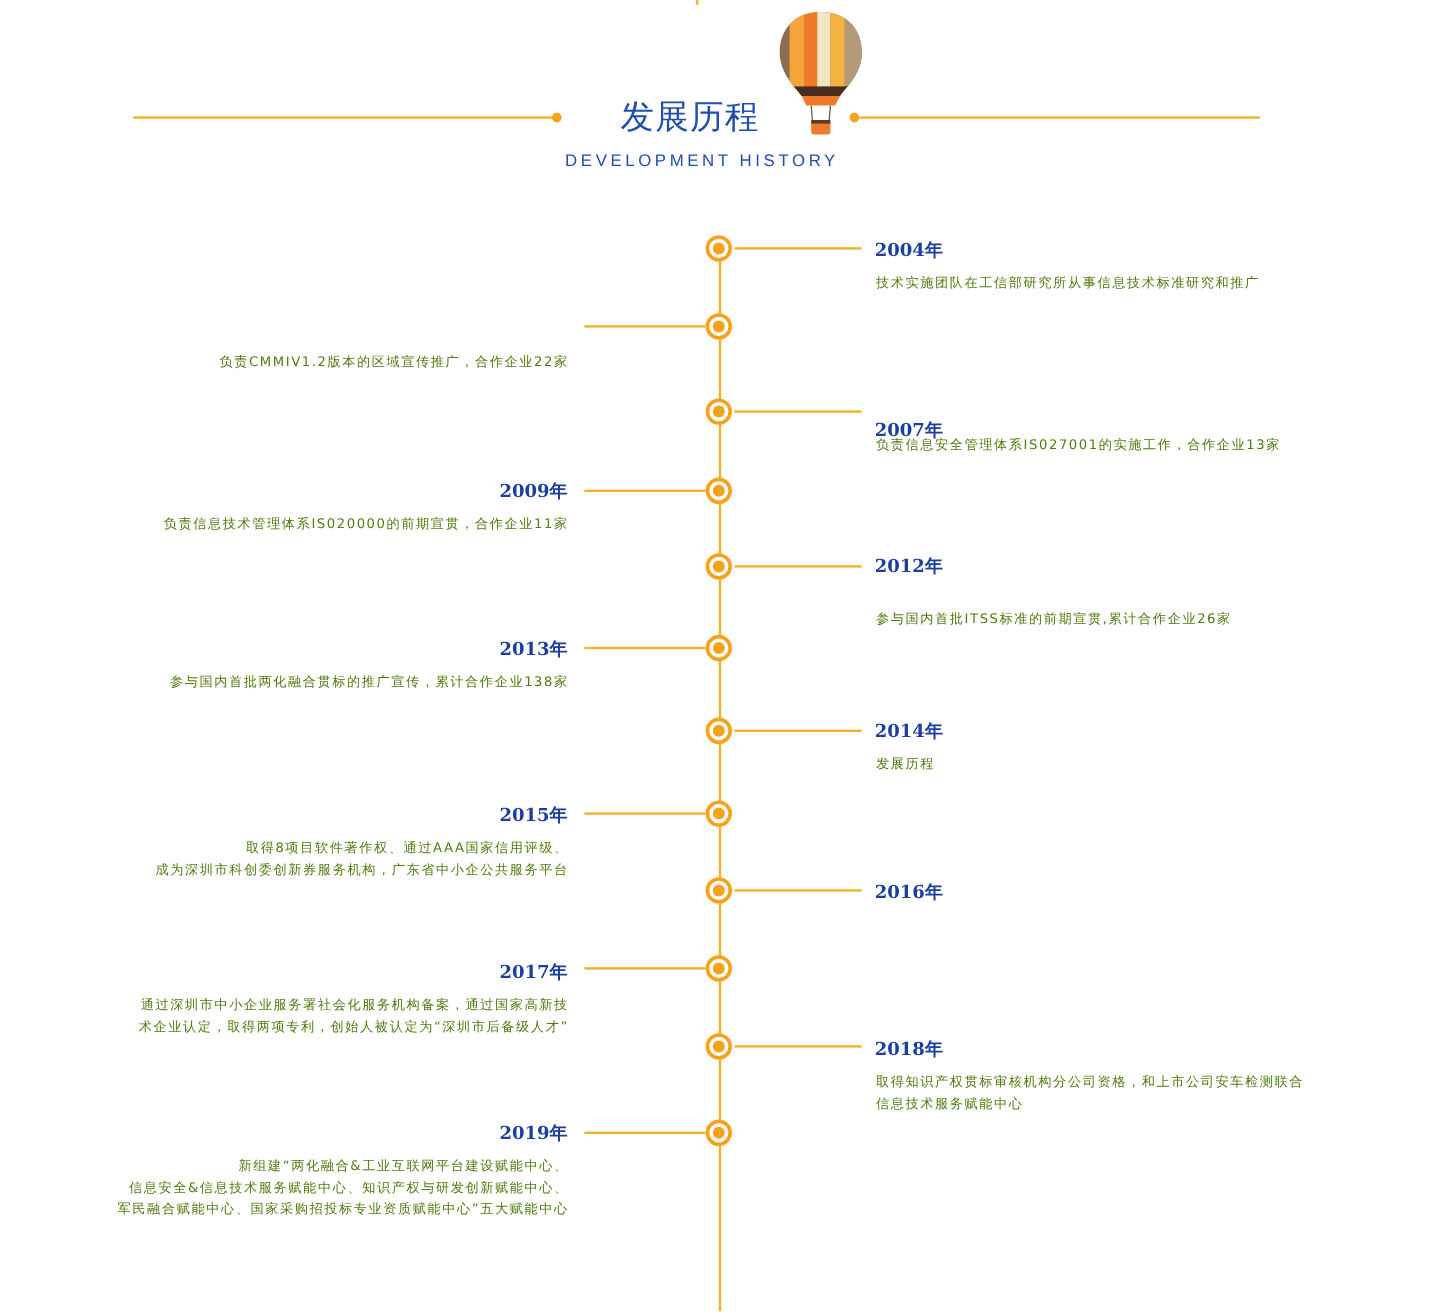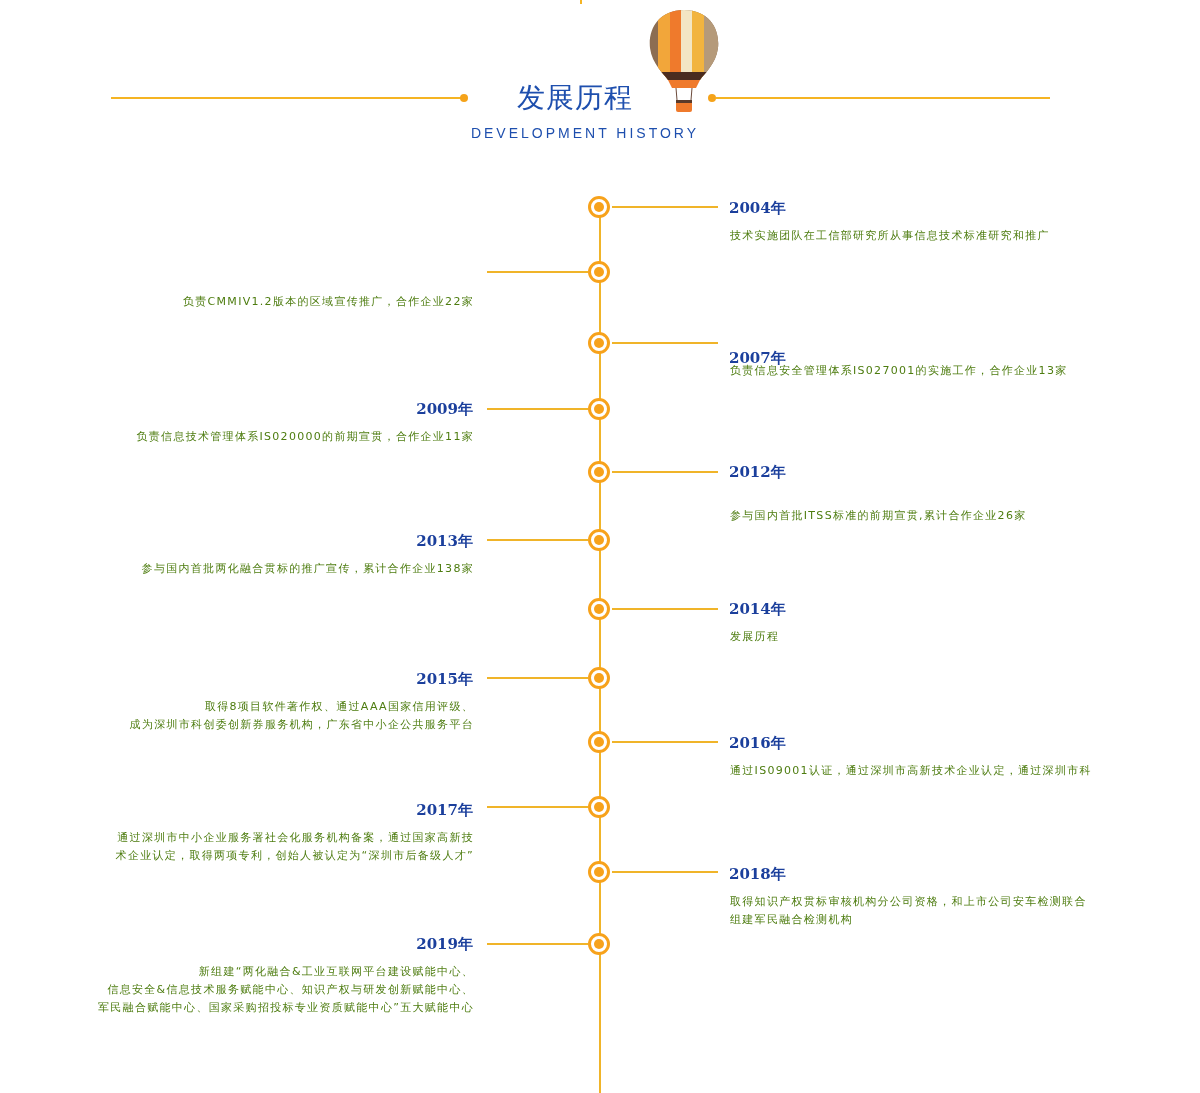--- a/index.html
+++ b/index.html
@@ -134,41 +134,40 @@
     <span class="ln">取得8项目软件著作权、通过AAA国家信用评级、</span>
     <span class="ln">成为深圳市科创委创新券服务机构，广东省中小企公共服务平台</span>
   </div>
 </div>
 
 <div>
   <div class="node" style="top:731px;"></div>
   <div class="conn right" style="top:741px;"></div>
   <div class="year right" style="top:733px;">2016年</div>
   <div class="desc right" style="top:762px;">
-    <span class="ln">通过IS09001认证，通过深圳市高新技术企业认定，通过深圳市科</span>
   </div>
 </div>
 
 <div>
   <div class="node" style="top:796px;"></div>
   <div class="conn left" style="top:806px;"></div>
   <div class="year left" style="top:800px;">2017年</div>
   <div class="desc left" style="top:829px;">
     <span class="ln">通过深圳市中小企业服务署社会化服务机构备案，通过国家高新技</span>
     <span class="ln">术企业认定，取得两项专利，创始人被认定为“深圳市后备级人才”</span>
   </div>
 </div>
 
 <div>
   <div class="node" style="top:861px;"></div>
   <div class="conn right" style="top:871px;"></div>
   <div class="year right" style="top:864px;">2018年</div>
   <div class="desc right" style="top:893px;">
     <span class="ln">取得知识产权贯标审核机构分公司资格，和上市公司安车检测联合</span>
-    <span class="ln">组建军民融合检测机构</span>
+    <span class="ln">信息技术服务赋能中心</span>
   </div>
 </div>
 
 <div>
   <div class="node" style="top:933px;"></div>
   <div class="conn left" style="top:943px;"></div>
   <div class="year left" style="top:934px;">2019年</div>
   <div class="desc left" style="top:963px;">
     <span class="ln">新组建“两化融合&amp;工业互联网平台建设赋能中心、</span>
     <span class="ln">信息安全&amp;信息技术服务赋能中心、知识产权与研发创新赋能中心、</span>

